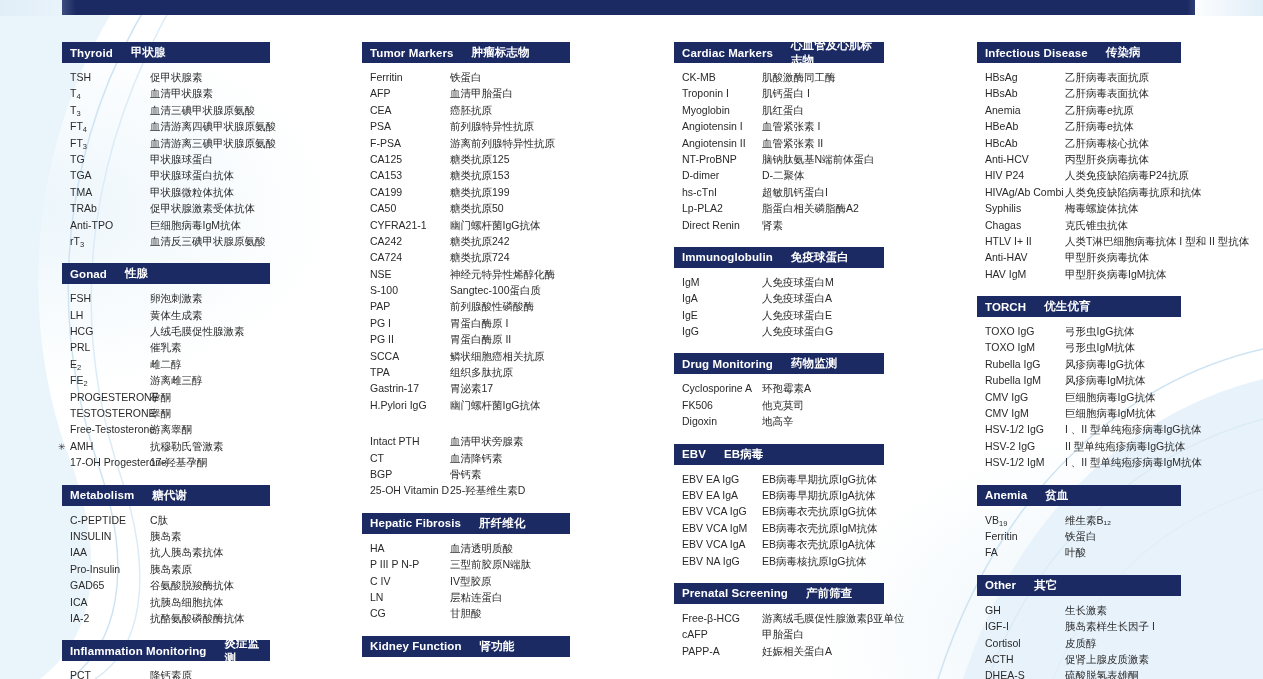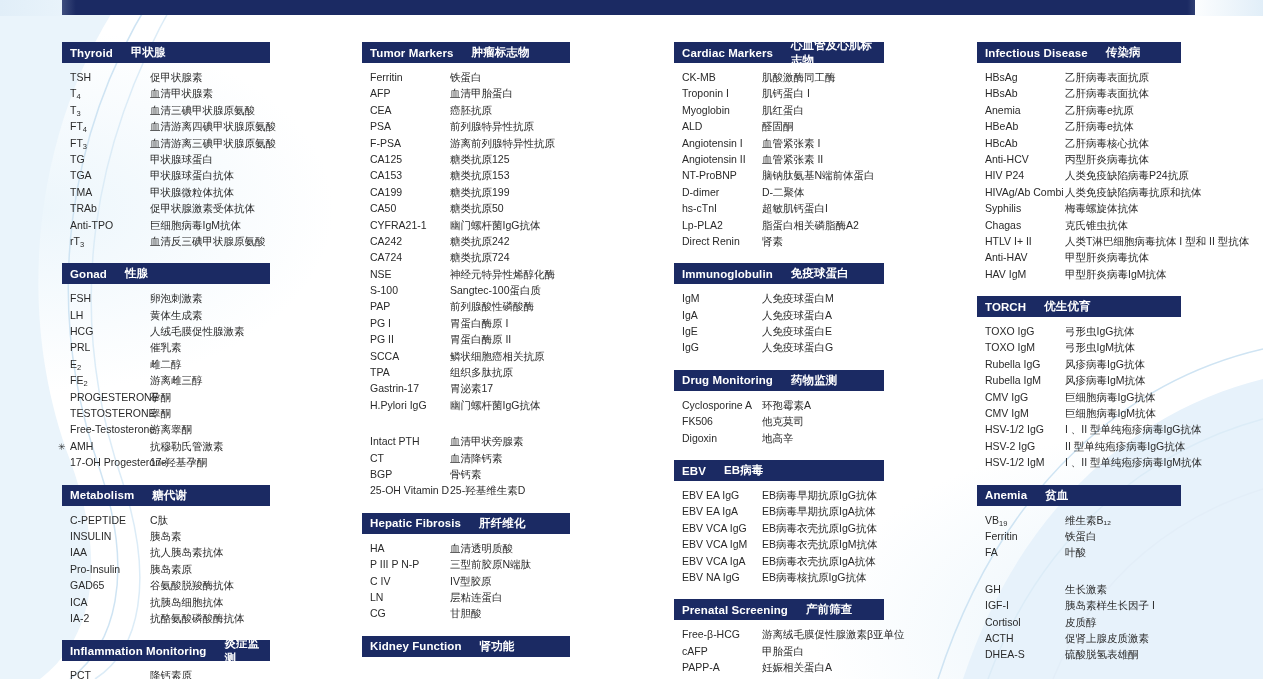--- a/index.html
+++ b/index.html
@@ -424,24 +424,20 @@
           </div>
           <div class="row">
             <span class="en">Troponin I</span>
             <span class="zh">肌钙蛋白 I</span>
           </div>
           <div class="row">
             <span class="en">Myoglobin</span>
             <span class="zh">肌红蛋白</span>
           </div>
           <div class="row">
-            <span class="en">ALD</span>
-            <span class="zh">醛固酮</span>
-          </div>
-          <div class="row">
             <span class="en">Angiotensin I</span>
             <span class="zh">血管紧张素 I</span>
           </div>
           <div class="row">
             <span class="en">Angiotensin II</span>
             <span class="zh">血管紧张素 II</span>
           </div>
           <div class="row">
             <span class="en">NT-ProBNP</span>
             <span class="zh">脑钠肽氨基N端前体蛋白</span>
@@ -680,20 +676,24 @@
             <span class="en">Ferritin</span>
             <span class="zh">铁蛋白</span>
           </div>
           <div class="row">
             <span class="en">FA</span>
             <span class="zh">叶酸</span>
           </div>
         </div>
       </div>
       <div class="section">
+        <div class="sec-head">
+          <span class="en">Other</span>
+          <span class="zh">其它</span>
+        </div>
         <div class="rows">
           <div class="row">
             <span class="en">GH</span>
             <span class="zh">生长激素</span>
           </div>
           <div class="row">
             <span class="en">IGF-I</span>
             <span class="zh">胰岛素样生长因子 I</span>
           </div>
           <div class="row">

